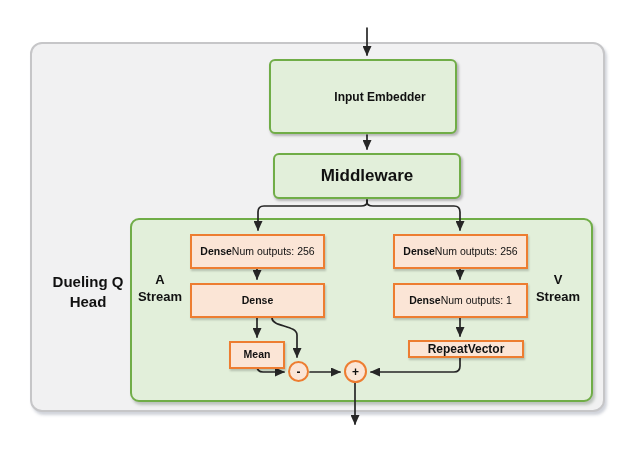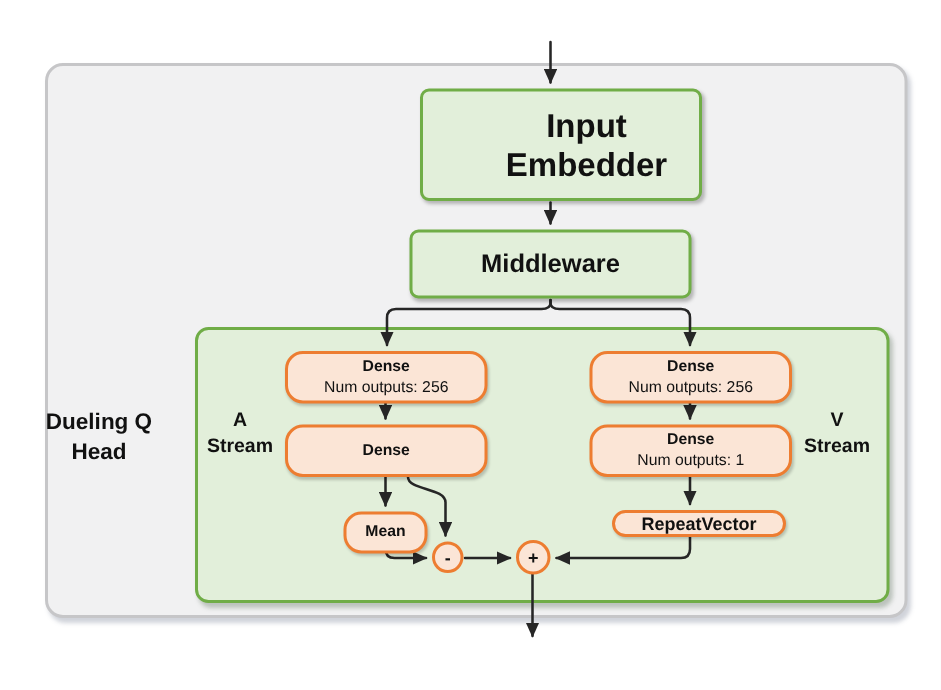--- a/index.html
+++ b/index.html
@@ -22,29 +22,29 @@
   }
 
   
   .box{display:flex;align-items:center;justify-content:center;text-align:center;}
   .box-green{
     background:var(--green-fill);border:2px solid var(--green-border);
     border-radius:6px;font-weight:bold;box-shadow:1.5px 2px 2.5px rgba(0,0,0,.25);
   }
   .box-orange{
     background:var(--orange-fill);border:2px solid var(--orange-border);
-    border-radius:12px;box-shadow:1px 1.5px 2px rgba(0,0,0,.2);
-    flex-direction:column;line-height:1.25;
+    border-radius:0;box-shadow:1px 1.5px 2px rgba(0,0,0,.2);
+    flex-direction:row;line-height:1.25;
   }
   .box-blue{
     background:var(--obs-fill);border:2px solid var(--obs-border);
     border-radius:3px;font-weight:bold;font-size:10px;
     box-shadow:1px 1.5px 2px rgba(0,0,0,.25);
   }
-  .input-embedder{left:280px;top:59px;width:188px;height:75px;font-size:22px;padding-left:34px;}
+  .input-embedder{left:269px;top:59px;width:188px;height:75px;font-size:12px;padding-left:34px;}
   .middleware{left:273px;top:153px;width:188px;height:46px;font-size:17px;}
   .dense{width:135px;height:35px;font-size:10.5px;}
   .dense .t{font-weight:bold;}
   .dense-a1{left:190px;top:234px;}
   .dense-a2{left:190px;top:283px;}
   .dense-v1{left:393px;top:234px;}
   .dense-v2{left:393px;top:283px;}
   .mean{left:229px;top:341px;width:56px;height:28px;font-size:10.5px;font-weight:bold;}
   .repeat-vector{left:408px;top:340px;width:116px;height:18px;font-size:12px;font-weight:bold;}
   .observation{left:300px;top:9px;width:133px;height:19px;}
@@ -54,21 +54,21 @@
   .op-circle{
     background:var(--orange-fill);border:2.5px solid var(--orange-border);
     border-radius:50%;display:flex;align-items:center;justify-content:center;
     font-weight:bold;font-size:12px;line-height:1;
   }
   .op-minus{left:288px;top:361px;width:21px;height:21px;}
   .op-plus{left:344px;top:360px;width:23px;height:23px;}
 
   
   .side-label{font-weight:bold;text-align:center;line-height:1.3;}
-  .dueling-label{left:11px;top:272px;width:110px;font-size:15px;}
+  .dueling-label{left:33px;top:272px;width:110px;font-size:15px;}
   .a-stream{left:130px;top:272px;width:60px;font-size:13px;}
   .v-stream{left:528px;top:272px;width:60px;font-size:13px;}
 
   svg.wires{position:absolute;left:0;top:0;width:627px;height:460px;pointer-events:none;}
   svg.wires path{stroke:var(--line);stroke-width:1.7;fill:none;stroke-linecap:round;}
 </style>
 </head>
 <body>
 
 <div class="canvas">

